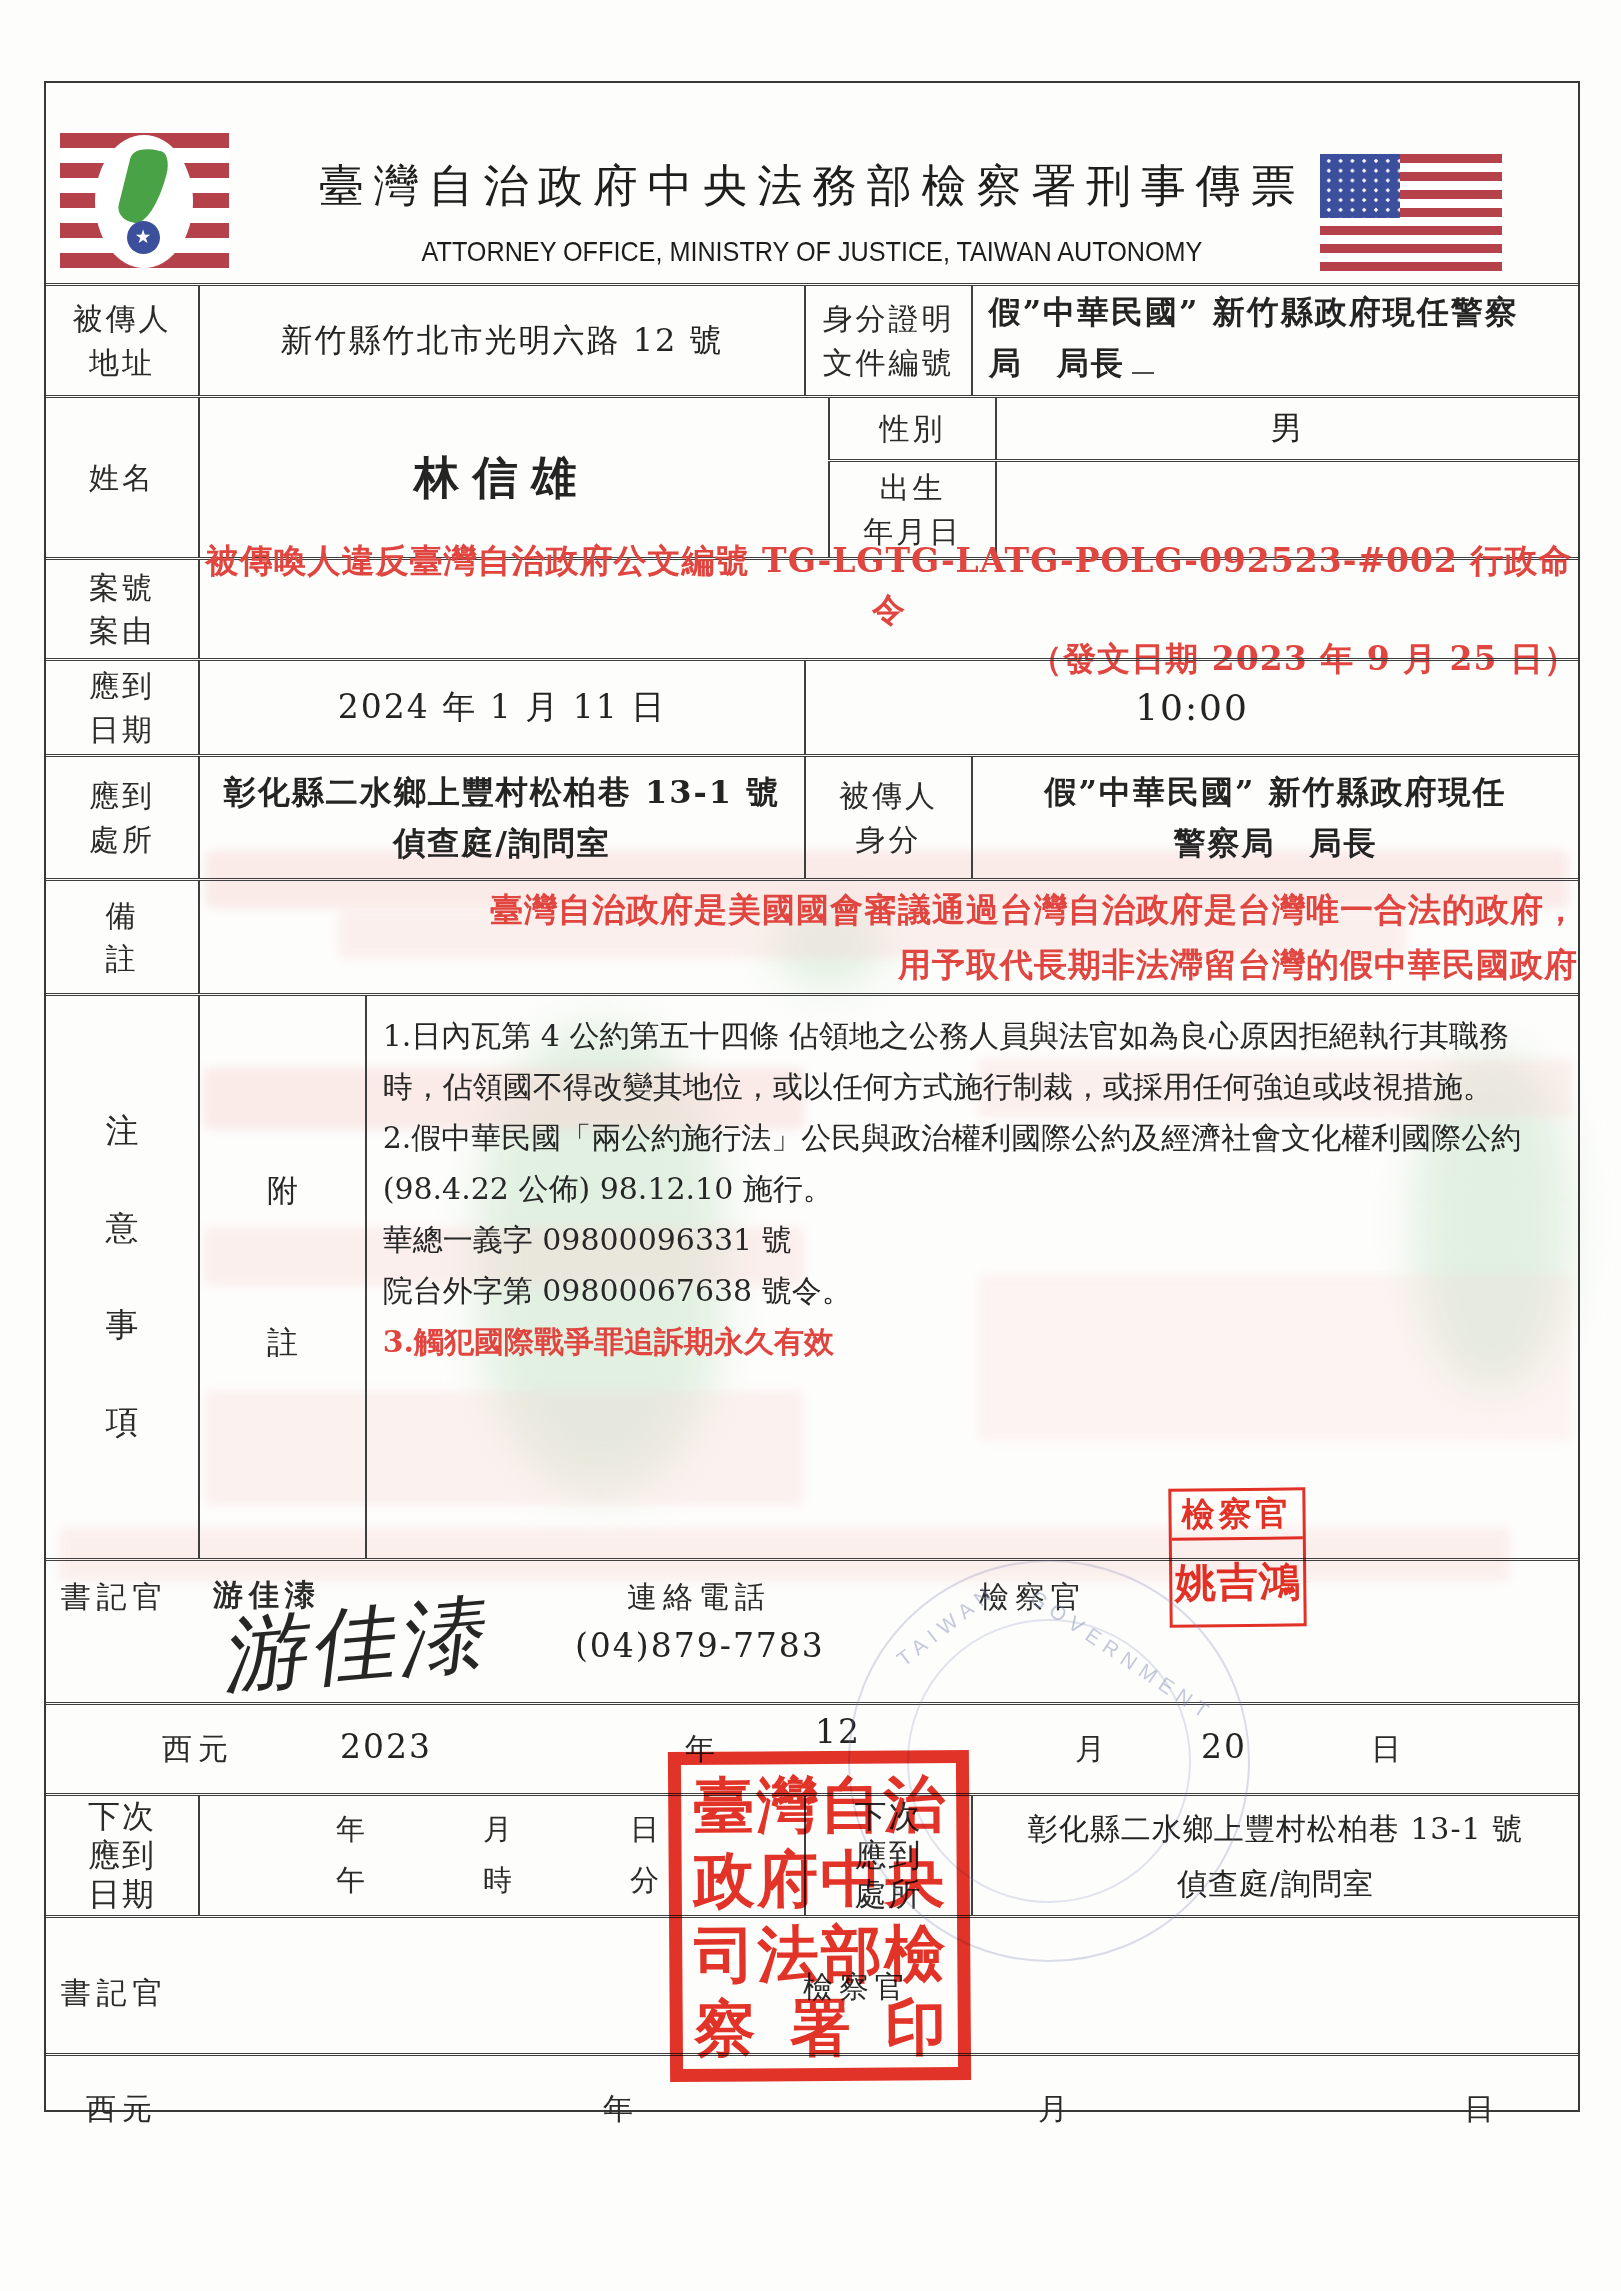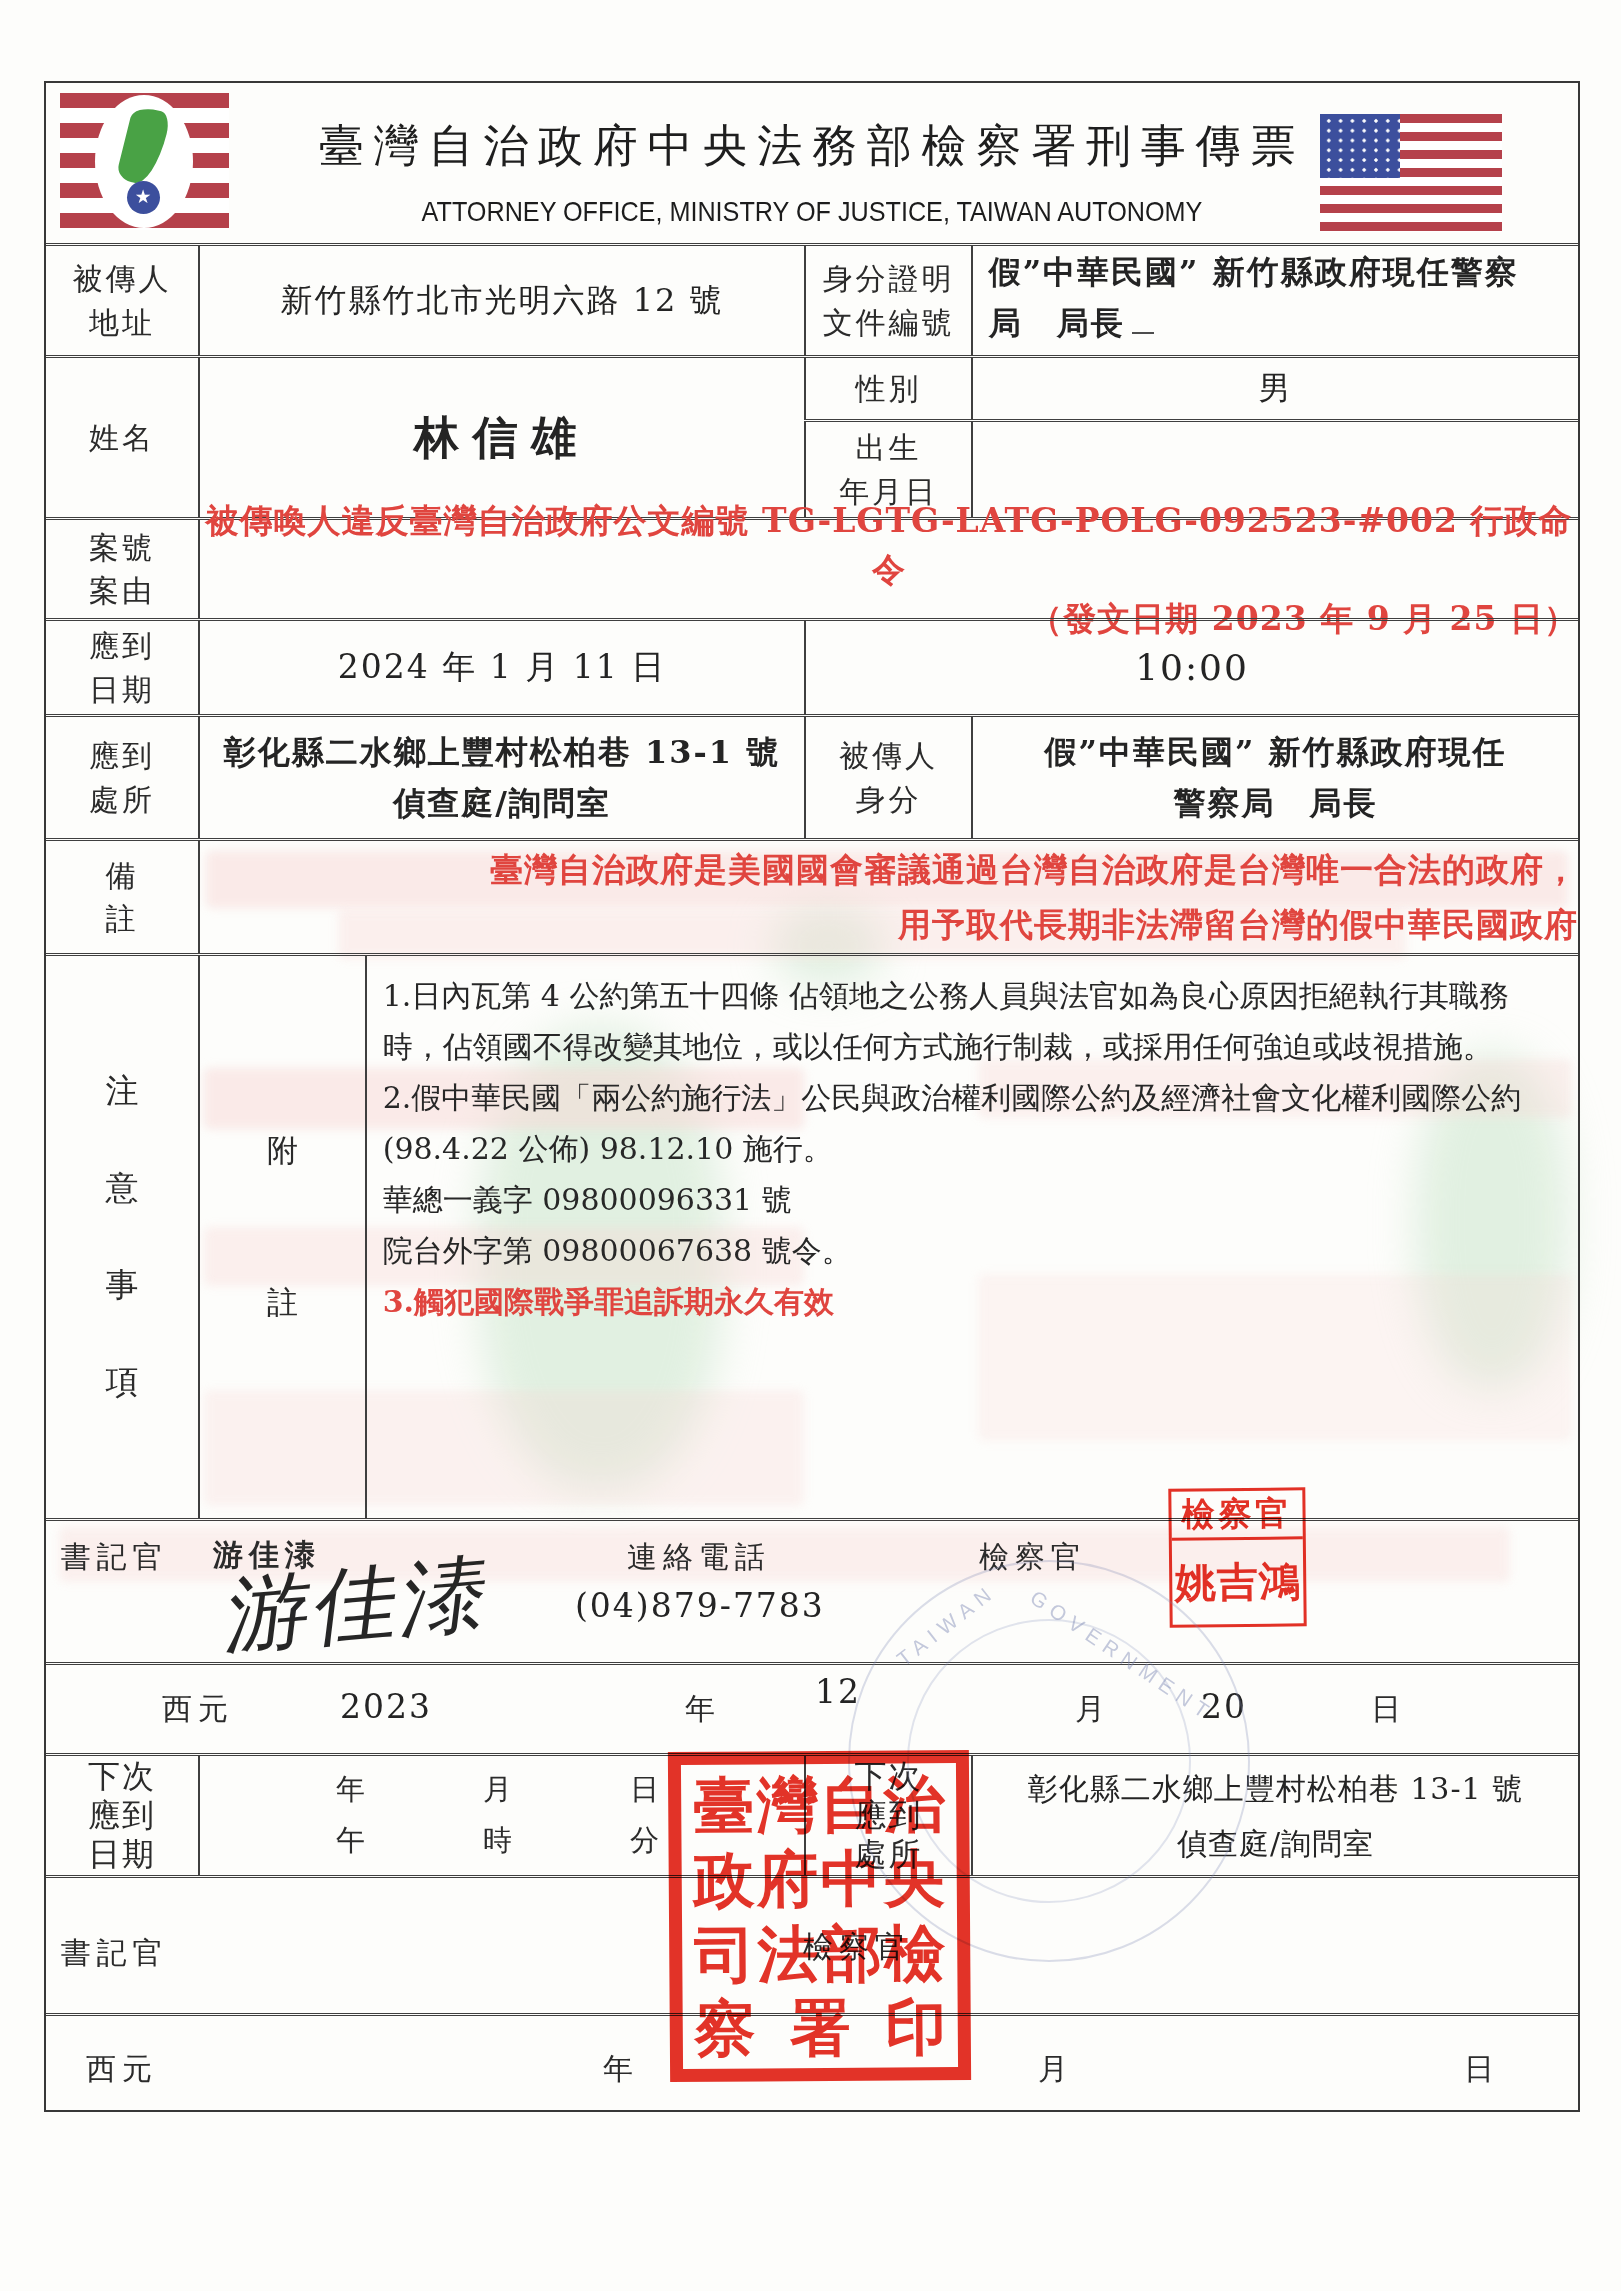--- a/index.html
+++ b/index.html
@@ -19,21 +19,21 @@
   .row{position:relative;display:flex;width:100%;}
   .row + .row{border-top:3.9px double var(--line);}
   .c{position:relative;display:flex;flex-direction:column;justify-content:center;align-items:center;}
   .bl{border-left:2px solid var(--line);}
   .w1{width:152px;}.w2{width:606px;}.w3{width:167px;}.w4{flex:1;}
   .lbl{font-size:30px;letter-spacing:2.9px;line-height:1.45;color:#2b2b2b;}
   .bold{font-weight:bold;}
   .red{color:var(--red);font-weight:600;}
   .center{text-align:center;}
   
-  .rh{height:160px;display:block;}
+  .rh{height:160px;display:block;margin-top:40px;}
   .titles{padding-top:33px;text-align:center;}
   .title{font-size:45px;letter-spacing:9.8px;font-weight:500;color:#1e1e1e;}
   .subtitle{margin-top:19.6px;font-family:var(--sans);font-size:28px;letter-spacing:0px;color:#1c1c1c;transform:scaleX(.9);font-weight:500;}
   .logo{position:absolute;left:13.7px;top:9.8px;width:169px;height:137px;background:repeating-linear-gradient(180deg,#b5414b 0 14.7px,#fff 14.7px 30px);}
   .logo-ell{position:absolute;left:35px;top:2px;width:98px;height:133px;background:#fff;border-radius:50%;}
   .logo-island{position:absolute;left:29px;top:13.7px;width:39px;height:76px;background:#49a245;border-radius:70% 30% 55% 45%/20% 30% 80% 20%;transform:rotate(14deg);}
   .logo-dot{position:absolute;left:32px;top:86px;width:33px;height:33px;background:#3c4f9d;border-radius:50%;display:flex;align-items:center;justify-content:center;}
   .logo-dot::before{content:"★";color:#fff;font-size:18.6px;font-family:var(--sans);}
   .usflag{position:absolute;left:1274px;top:31px;width:182px;height:118px;background:repeating-linear-gradient(180deg,#b5414b 0 9px,#fff 9px 18px);}
   .canton{position:absolute;left:0;top:0;width:80px;height:64px;background:#3c4f9d;background-image:radial-gradient(circle,#fff 1.4px,transparent 2px);background-size:11.8px 9.8px;background-position:2.9px 2px;}
@@ -41,21 +41,21 @@
   .r1{height:112px;}.r2{height:162px;display:flex;}.r3{height:101px;}.r4{height:96px;}
   .r5{height:124px;}.r6{height:115px;}.r7{height:565px;}
   .r8{height:144px;display:block;}.r9{height:91px;display:block;}
   .r10{height:122px;}.r11{height:138px;display:block;}.r12{height:97px;display:block;}
   .val{font-size:32px;letter-spacing:2px;}
   .val-big{font-size:45px;font-weight:bold;letter-spacing:13.7px;}
   .line2>div{line-height:51px;}
   .leftcell{align-items:flex-start;padding-left:15.7px;}
   .umark{display:inline-block;width:21.6px;border-bottom:2.9px solid #2e2e2e;margin-left:7.8px;vertical-align:baseline;opacity:.85;}
   .sub-col{display:flex;flex-direction:column;flex:1;}
-  .sub{display:flex;flex:0 0 auto;}
+  .sub{display:flex;flex:0 0 auto;margin-left:24px;}
   .sub + .sub{border-top:3.9px double var(--line);}
   .sub .c{justify-content:center;}
   .redlines{flex:1;align-items:flex-end;}
   .redlines>div{line-height:49px;font-size:33px;text-align:center;letter-spacing:1px;}
   
   .vlabel{justify-content:space-evenly;padding:61px 0;font-size:33px;color:#2b2b2b;}
   .vlabel2{justify-content:flex-start;padding-top:174px;gap:110px;font-size:31px;color:#2b2b2b;}
   .ncol{display:block;padding:9.8px 7.8px 0 13.7px;font-size:32px;line-height:51px;text-align:left;}
   .ncol2{display:block;padding:13.7px 9.8px 0 15.7px;font-size:30px;line-height:51px;text-align:left;}
   .ncol p,.ncol2 p{margin:0;}

